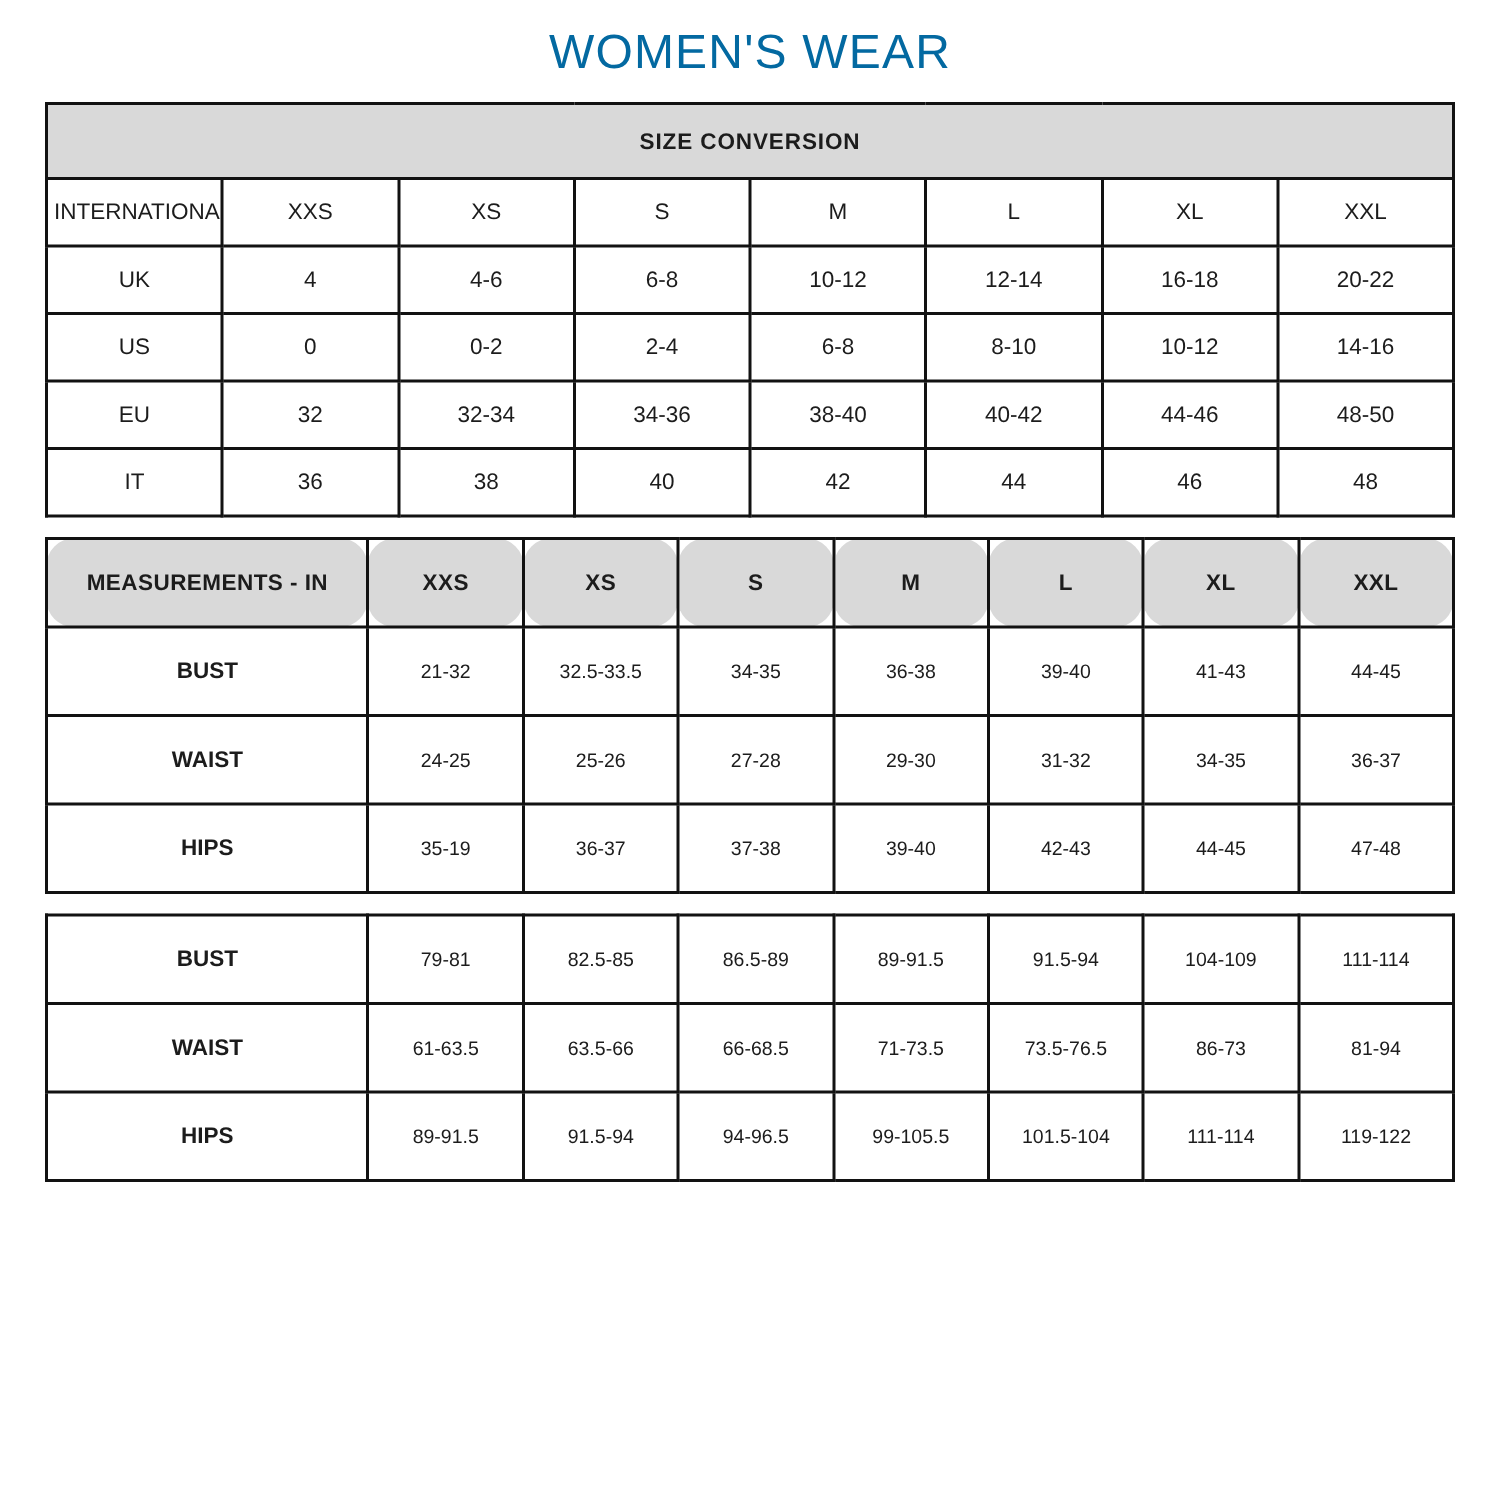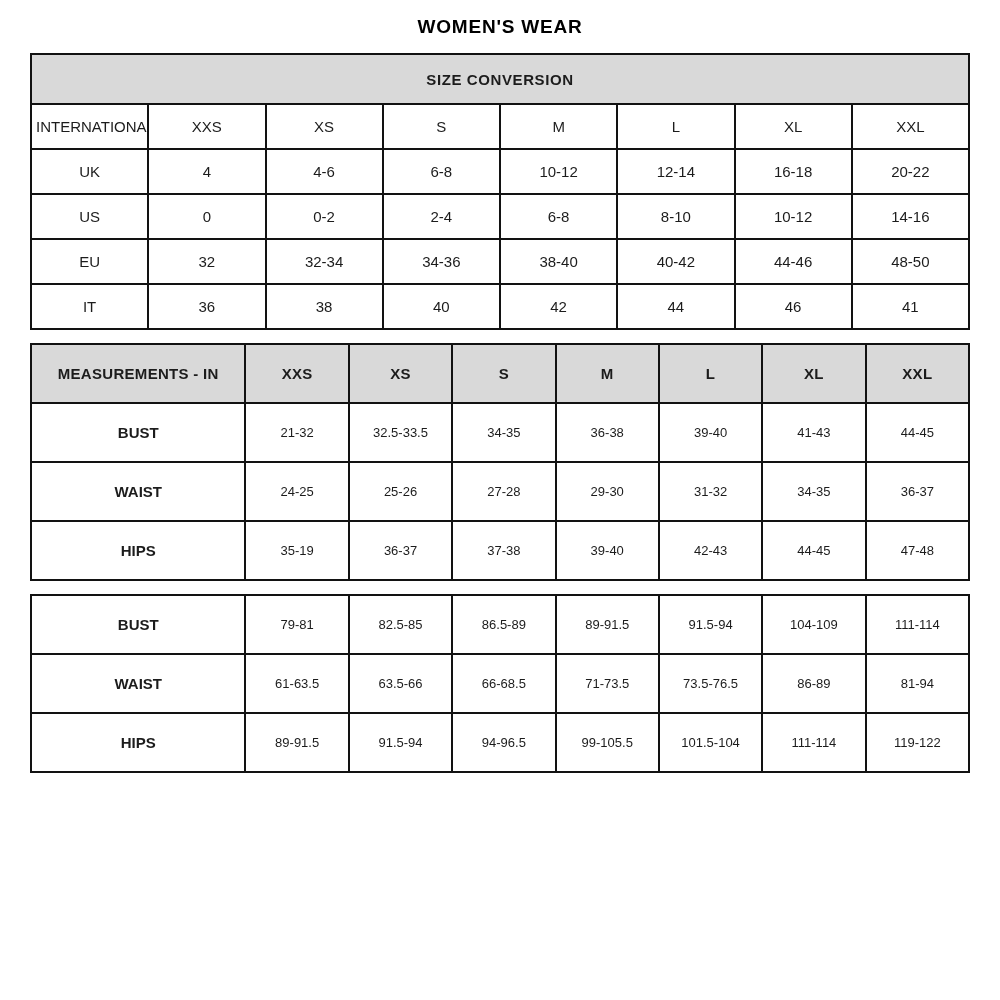--- a/index.html
+++ b/index.html
@@ -10,24 +10,24 @@
     font-family: "Liberation Sans", "DejaVu Sans", sans-serif;
     color: #1c1c1c;
   }
   .page {
     width: 940px;
     margin: 0 auto;
     padding-top: 13px;
   }
   .page-title {
     text-align: center;
-    font-size: 19px;
-    font-weight: bold;
+    font-size: 32px;
+    font-weight: normal;
     letter-spacing: 0.8px;
-    color: #000000;
+    color: #0369a1;
     margin: 3px 0 15px 0;
   }
   table {
     width: 100%;
     border-collapse: collapse;
     table-layout: fixed;
     margin-bottom: 13px;
   }
   table, th, td {
     border: 2px solid #121212;
@@ -49,20 +49,21 @@
   .t-size .label-col { width: 18%; }
   .t-size tr { height: 45px; }
   .t-size td { font-size: 15px; font-weight: normal; }
   
   .t-meas .head-row th {
     background: #d9d9d9;
     font-weight: bold;
     font-size: 15px;
     letter-spacing: 0.3px;
     height: 48px;
+    border-radius: 18px;
   }
   .t-meas .label-col { width: 21.8%; font-weight: bold; }
   .t-meas tr { height: 59px; }
   .t-meas td.row-label { font-size: 15px; }
   .t-meas td.value { font-size: 13px; }
 </style>
 </head>
 <body>
 
 <div class="page">
@@ -114,21 +115,21 @@
           <td class="value">48-50</td>
         </tr>
         <tr>
           <td class="label-col row-label">IT</td>
           <td class="value">36</td>
           <td class="value">38</td>
           <td class="value">40</td>
           <td class="value">42</td>
           <td class="value">44</td>
           <td class="value">46</td>
-          <td class="value">41</td>
+          <td class="value">48</td>
         </tr>
       </tbody>
     </table>
 
   <table class="t-meas" id="table-1">
       <tbody>
         <tr class="head-row">
           <th class="label-col">MEASUREMENTS - IN</th>
           <th class="size-head">XXS</th>
           <th class="size-head">XS</th>
@@ -183,21 +184,21 @@
           <td class="value">104-109</td>
           <td class="value">111-114</td>
         </tr>
         <tr>
           <td class="label-col row-label">WAIST</td>
           <td class="value">61-63.5</td>
           <td class="value">63.5-66</td>
           <td class="value">66-68.5</td>
           <td class="value">71-73.5</td>
           <td class="value">73.5-76.5</td>
-          <td class="value">86-89</td>
+          <td class="value">86-73</td>
           <td class="value">81-94</td>
         </tr>
         <tr>
           <td class="label-col row-label">HIPS</td>
           <td class="value">89-91.5</td>
           <td class="value">91.5-94</td>
           <td class="value">94-96.5</td>
           <td class="value">99-105.5</td>
           <td class="value">101.5-104</td>
           <td class="value">111-114</td>

